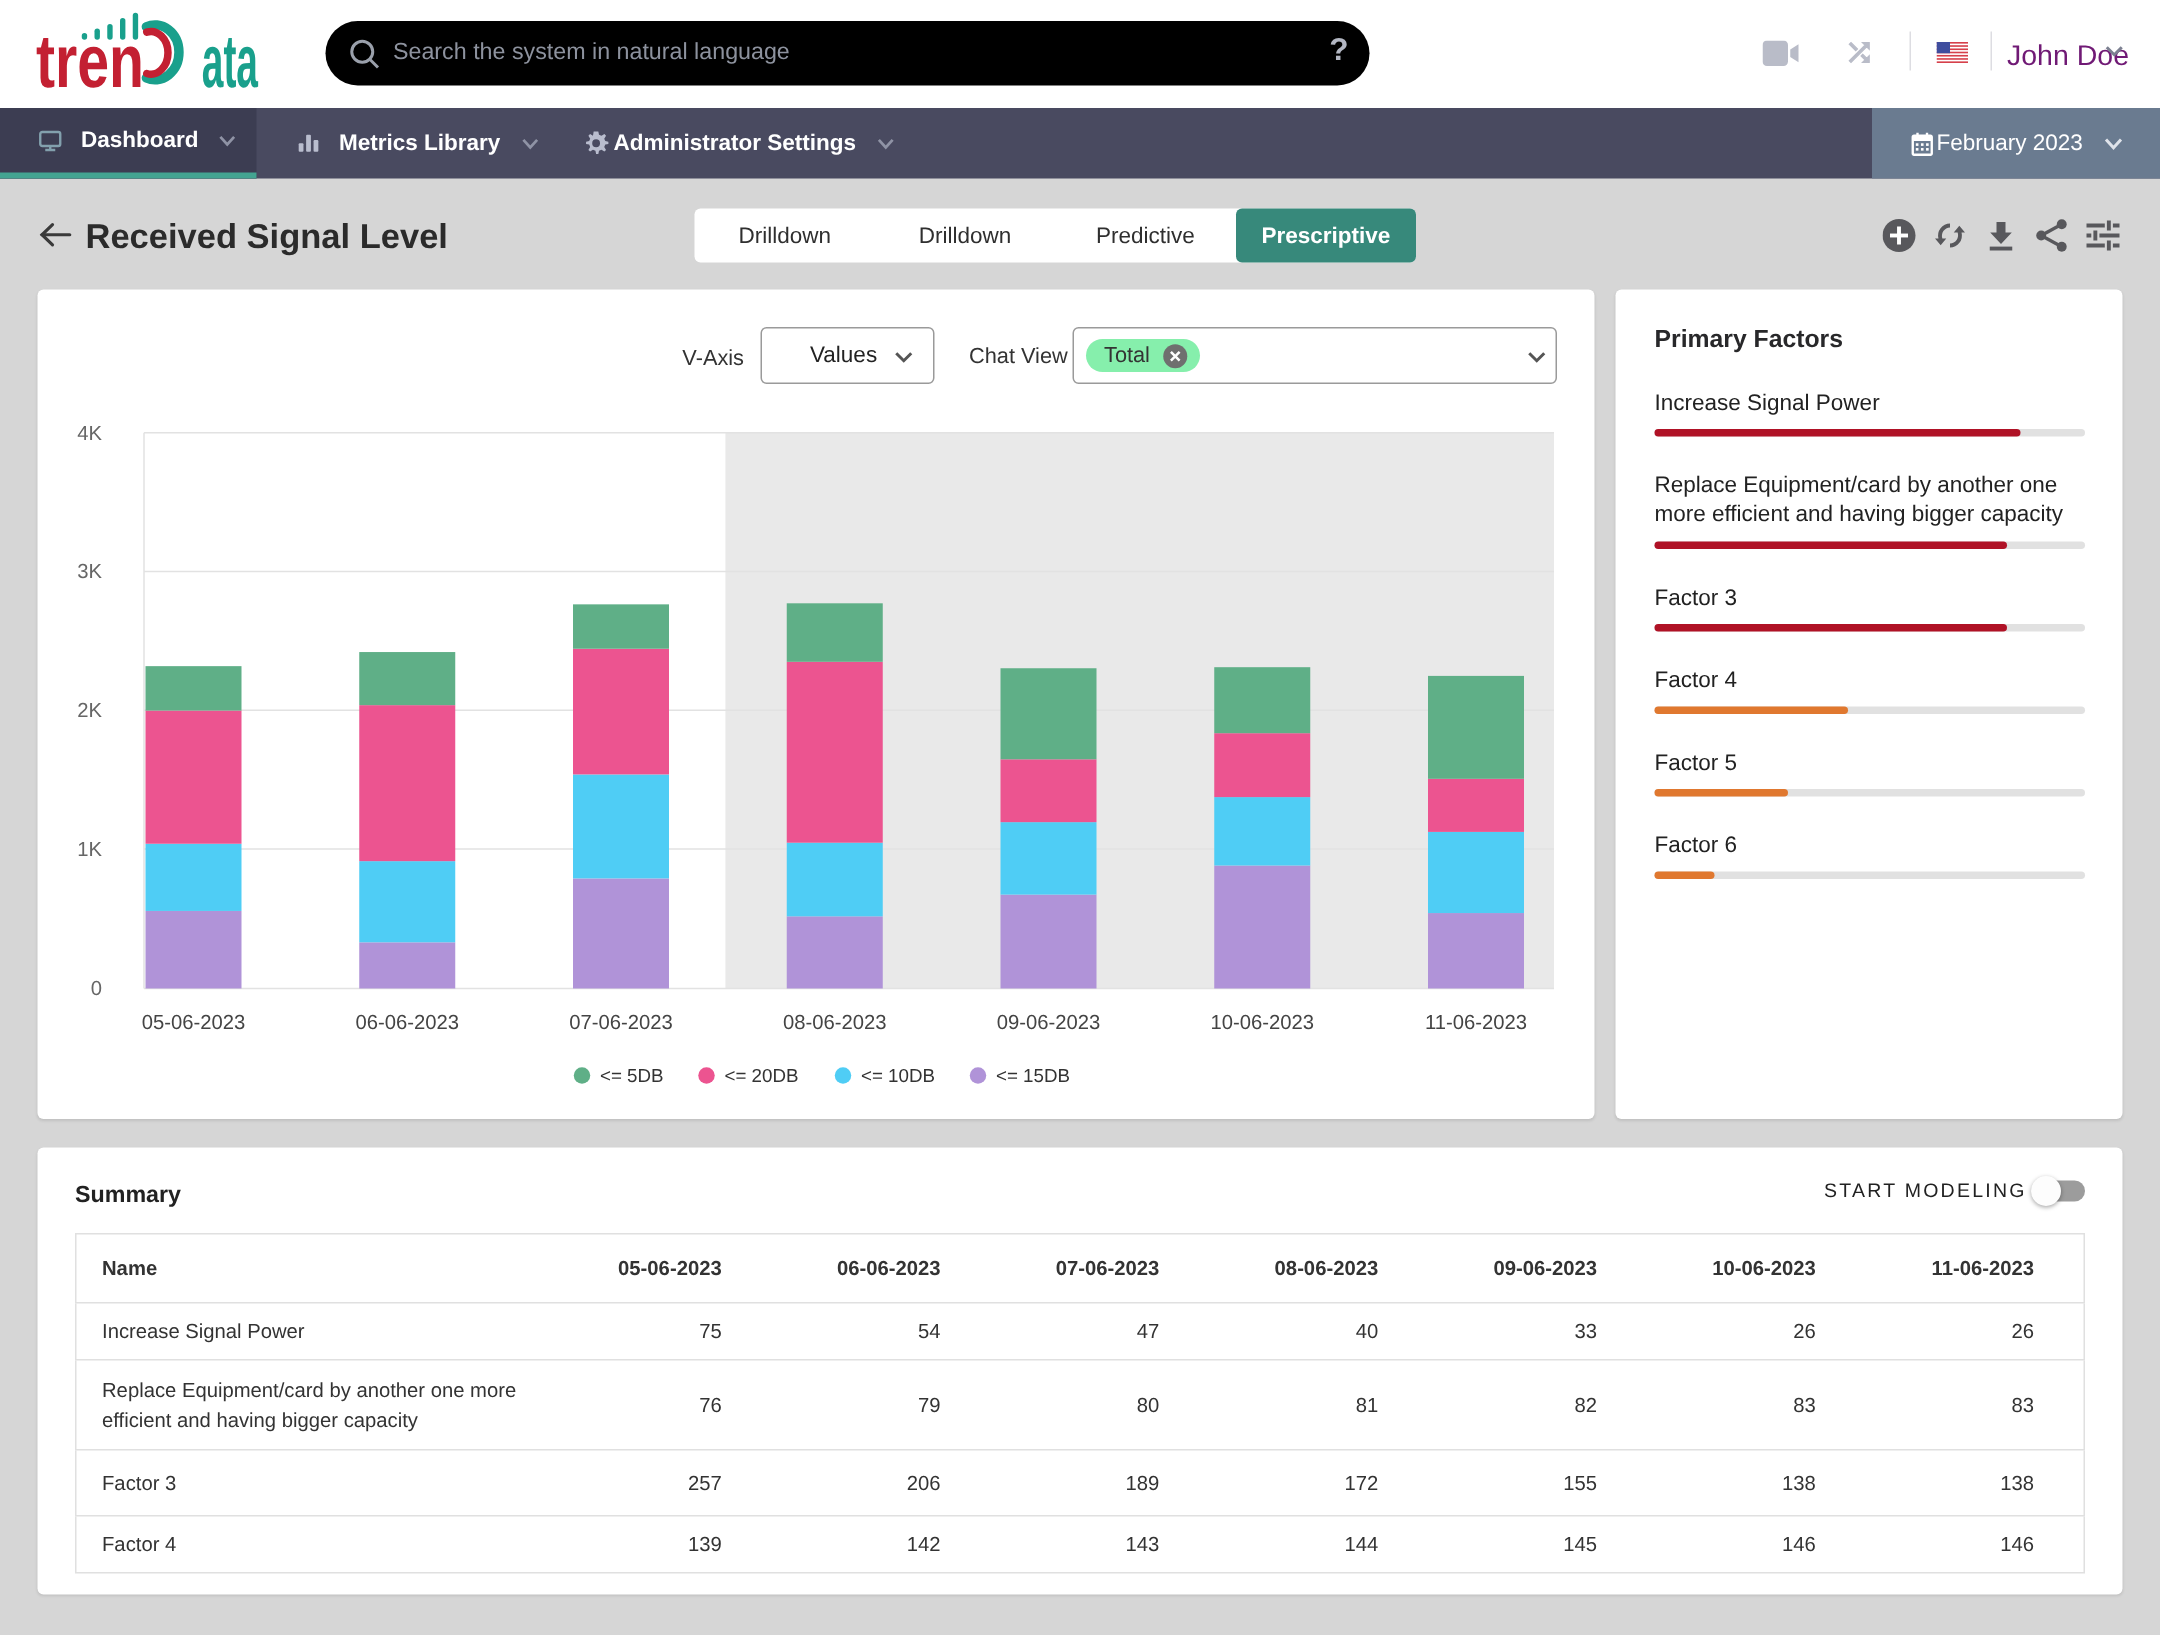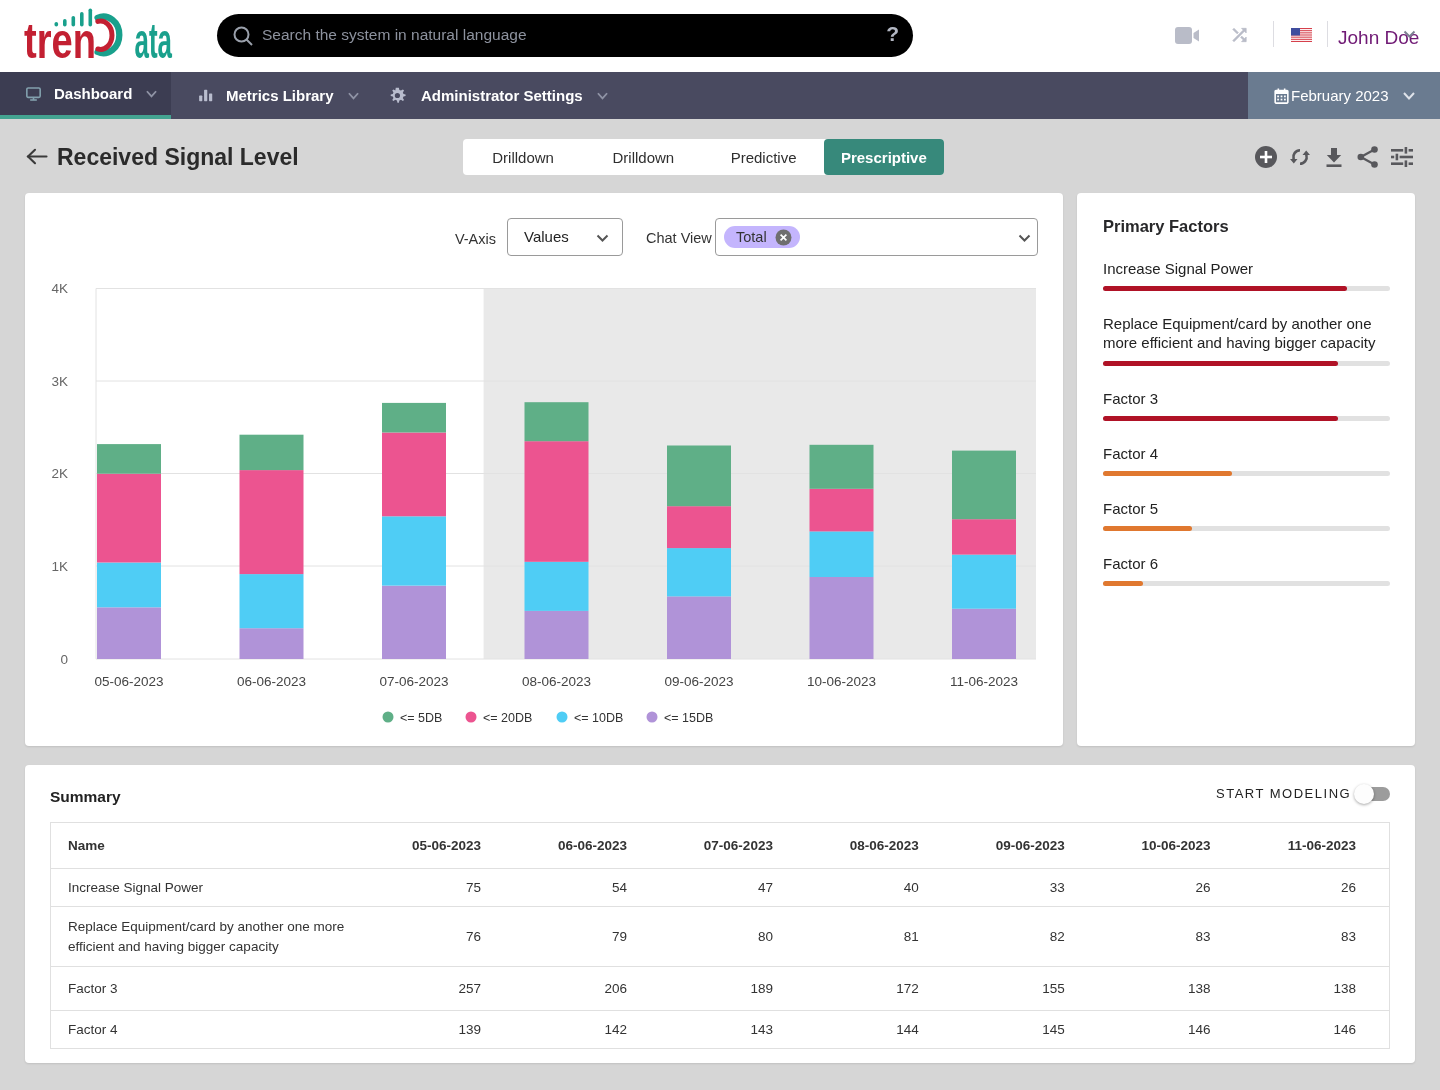--- a/index.html
+++ b/index.html
@@ -26,24 +26,24 @@
 
 
 .card { position:absolute; background:#fff; border-radius:4px; box-shadow:0 1px 2px rgba(0,0,0,0.10); }
 #chartCard { left:25px; top:193px; width:1038px; height:553px; }
 #factorCard { left:1077px; top:193px; width:338px; height:553px; }
 #summaryCard { left:25px; top:765px; width:1390px; height:298px; }
 
 
 #vaxisLbl { position:absolute; left:410px; top:231px; width:86px; text-align:right; font-size:14.5px; color:#333; }
 #valSel { position:absolute; left:507px; top:218px; width:116px; height:38px; border:1px solid #9a9a9a; border-radius:4px; background:#fff; }
-#valSel .t { position:absolute; left:16px; top:9px; font-size:15px; color:#222; }
+#valSel .t { position:absolute; left:32px; top:9px; font-size:15px; color:#222; }
 #chatLbl { position:absolute; left:646px; top:230px; font-size:14.5px; color:#333; }
 #chatSel { position:absolute; left:715px; top:218px; width:323px; height:38px; border:1px solid #9a9a9a; border-radius:4px; background:#fff; }
-#chip { position:absolute; left:8px; top:7px; height:22px; background:#c4b5fd; border-radius:11px; display:flex; align-items:center; padding:0 8px 0 12px; }
+#chip { position:absolute; left:8px; top:7px; height:22px; background:#86efac; border-radius:11px; display:flex; align-items:center; padding:0 8px 0 12px; }
 #chip .ct { font-size:14.5px; color:#333; margin-right:8px; }
 .flabel { position:absolute; left:1103px; font-size:15px; color:#222; }
 .ftrack { position:absolute; left:1103px; width:287px; height:5px; background:#e1e1e1; border-radius:3px; }
 .ffill { height:5px; border-radius:3px; }
 .red { background:#b01226; }
 .org { background:#e0782f; }
 
 
 #sumTitle { position:absolute; left:50px; top:788px; font-size:15.5px; font-weight:bold; color:#222; }
 #startMod { position:absolute; left:1216px; top:786px; font-size:13px; letter-spacing:1.5px; color:#222; }
@@ -133,21 +133,21 @@
     </svg>
     <span style="margin-left:12px;">Dashboard</span>
     <svg class="chev" width="11" height="8" viewBox="0 0 12 8" fill="none" stroke="#8f93a5" stroke-width="2">
         <polyline points="1,1 6,6.5 11,1"></polyline>
       </svg>
   </div>
   <div class="item" style="left:388px;">
     <svg width="19" height="19" viewBox="0 0 24 24" fill="#b9bdce">
       <path d="M12 8.5 A3.5 3.5 0 1 0 12 15.5 A3.5 3.5 0 1 0 12 8.5 M12 1.5 L14 1.5 L14.6 4.5 L16.8 5.4 L19.4 3.8 L20.9 5.3 L19.3 7.9 L20.2 10 L23 10.6 L23 12.6 L20.2 13.2 L19.3 15.4 L20.9 18 L19.4 19.5 L16.8 17.9 L14.6 18.8 L14 21.7 L12 21.7 L11.4 18.8 L9.2 17.9 L6.6 19.5 L5.1 18 L6.7 15.4 L5.8 13.2 L3 12.6 L3 10.6 L5.8 10 L6.7 7.9 L5.1 5.3 L6.6 3.8 L9.2 5.4 L9.8 1.5 Z" transform="translate(0.6,0.7) scale(0.94)"></path>
     </svg>
-    <span style="margin-left:14px;">Administrator Settings</span>
+    <span style="margin-left:2px;">Administrator Settings</span>
     <svg class="chev" width="11" height="8" viewBox="0 0 12 8" fill="none" stroke="#8f93a5" stroke-width="2">
         <polyline points="1,1 6,6.5 11,1"></polyline>
       </svg>
   </div>
   <div id="dateSec">
     <svg width="19" height="20" viewBox="0 0 24 24" fill="#fff">
       <path d="M19 4 L17 4 L17 2.5 L15 2.5 L15 4 L9 4 L9 2.5 L7 2.5 L7 4 L5 4 C3.9 4 3 4.9 3 6 L3 20 C3 21.1 3.9 22 5 22 L19 22 C20.1 22 21 21.1 21 20 L21 6 C21 4.9 20.1 4 19 4 Z M19 20 L5 20 L5 9.5 L19 9.5 Z"></path>
       <g>
         <rect x="6.6" y="11.4" width="2.2" height="2.2"></rect>
           <rect x="10.9" y="11.4" width="2.2" height="2.2"></rect>

